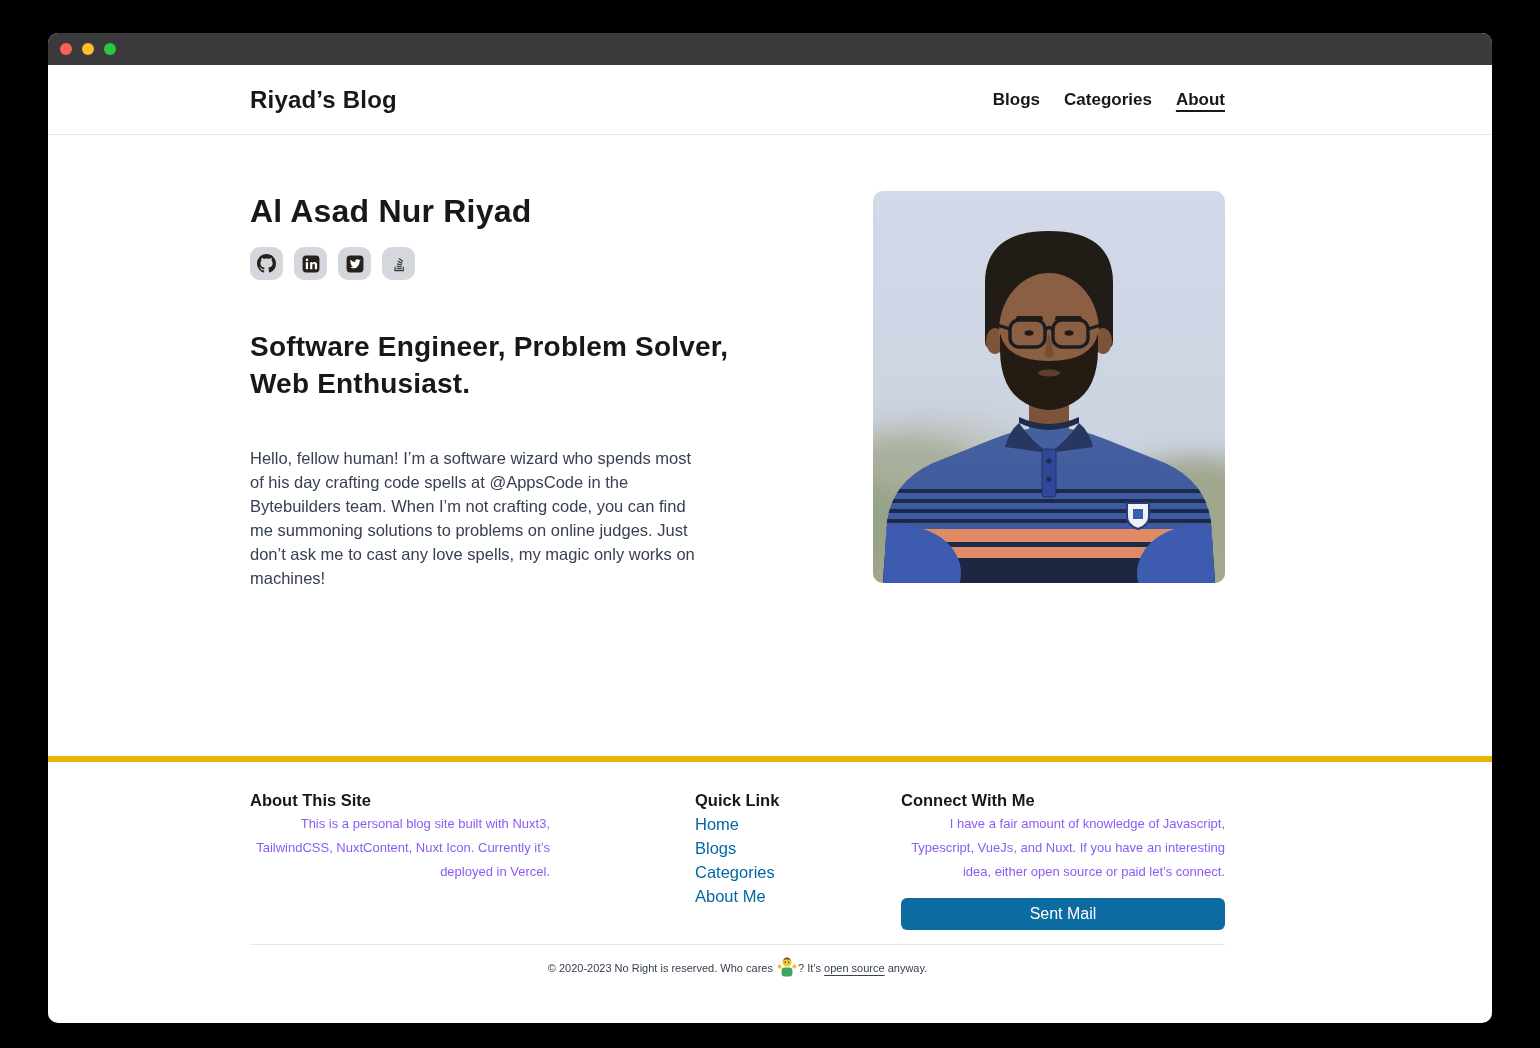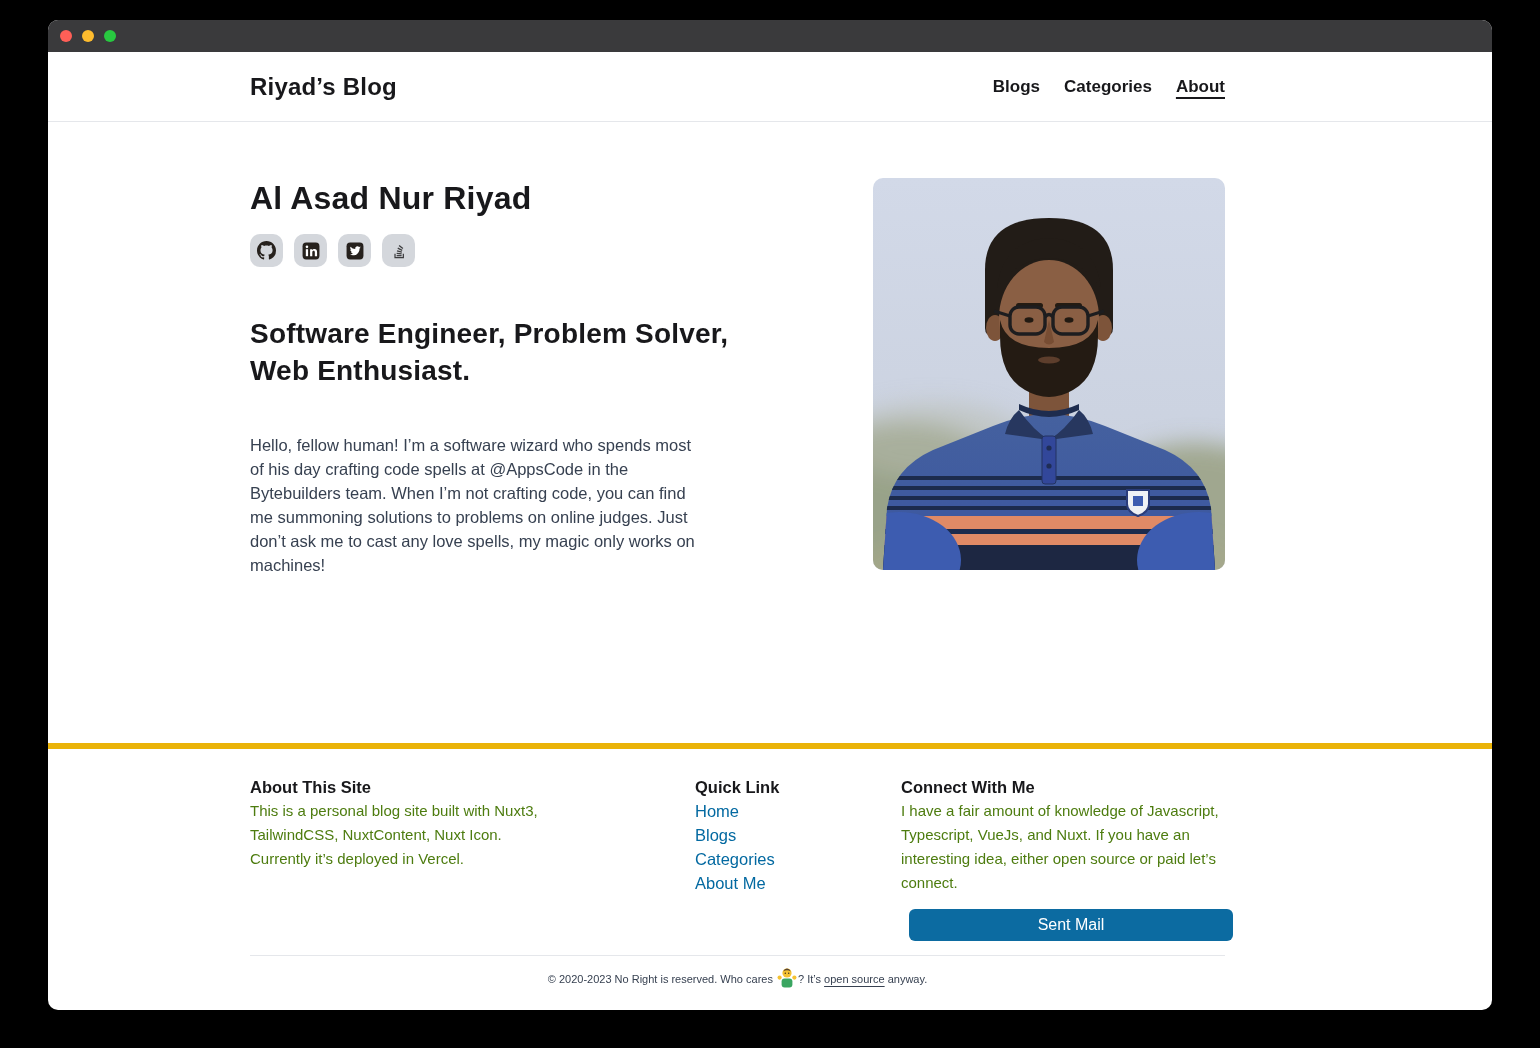--- a/index.html
+++ b/index.html
@@ -1,19 +1,19 @@
 <!DOCTYPE html>
 <html><head>
 <meta charset="utf-8">
 <style>
   * { margin: 0; padding: 0; box-sizing: border-box; }
   html, body { width: 1540px; height: 1048px; background: #000; overflow: hidden;
     font-family: "Liberation Sans", "DejaVu Sans", sans-serif; }
 
-  .window { position: absolute; left: 48px; top: 20px; width: 1444px; height: 990px;
+  .window { position: absolute; left: 48px; top: 33px; width: 1444px; height: 990px;
     background: #fff; border-radius: 10px; overflow: hidden; }
 
   .titlebar { height: 32px; background: #3a3a3c; display: flex; align-items: center;
     padding-left: 12px; gap: 10px; }
   .dot { width: 12px; height: 12px; border-radius: 50%; }
 
   .container { width: 975px; margin-left: 202px; }
 
   .site-header { height: 70px; border-bottom: 1px solid #e5e7eb; }
   .site-header .container { height: 100%; display: flex; align-items: center; justify-content: space-between; }
@@ -32,27 +32,27 @@
   .social-btn svg { display: block; }
   h2 { font-size: 28px; line-height: 37px; font-weight: 700; color: #18181b; margin-top: 48px; letter-spacing: .2px; }
   .bio { margin-top: 44px; width: 450px; font-size: 16.5px; line-height: 24px; color: #374151; }
 
   .photo { width: 352px; height: 392px; border-radius: 10px; overflow: hidden; flex-shrink: 0; }
   .photo svg { display: block; }
 
   footer { border-top: 6px solid #eab308; padding-top: 26px; }
   .footer-cols { display: grid; grid-template-columns: 445px 206px 324px; }
   .fcol h4 { font-size: 16.5px; line-height: 24px; font-weight: 700; color: #18181b; }
-  .fcol p { font-size: 15px; line-height: 24px; color: #4d7c0f; }
+  .fcol p { font-size: 13px; line-height: 24px; color: #8b5cf6; text-align: right; }
   .fcol .links a { display: block; font-size: 16.5px; line-height: 24px; color: #0369a1;
     text-decoration: none; cursor: pointer; }
   .col-about p { width: 300px; }
   .send-btn { margin-top: 14px; width: 100%; height: 32px; border: none; border-radius: 6px;
     background: #0c6ba1; color: #fff; font-size: 16px; font-weight: 500; cursor: pointer;
-    font-family: inherit; margin-left: 8px; }
+    font-family: inherit; }
   .footer-divider { border-top: 1px solid #e5e7eb; margin-top: 14px; }
   .copyright { text-align: center; padding: 11px 0 0 0; font-size: 11px; line-height: 24px; color: #374151; }
   .copyright a { color: #374151; text-decoration: underline; text-underline-offset: 3px; cursor: pointer; }
   .emoji { display: inline-block; vertical-align: -5px; margin: 0 1px; }
 </style>
 </head>
 <body>
 
 <div class="window">
 

